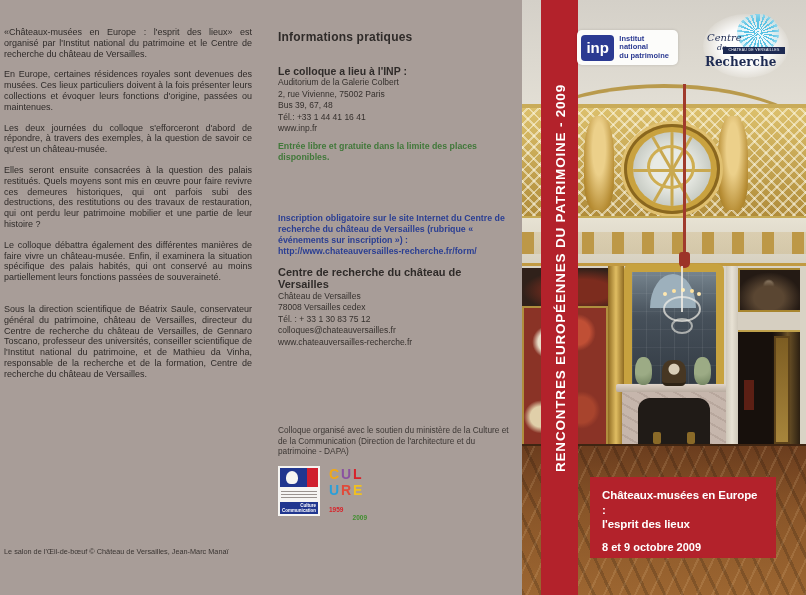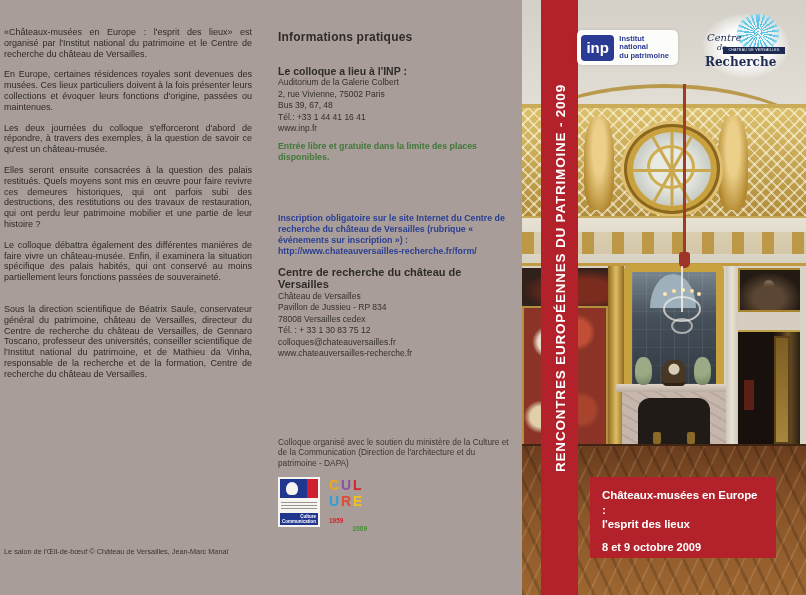--- a/index.html
+++ b/index.html
@@ -175,21 +175,20 @@
       <div>www.inp.fr</div>
     </div>
     <div class="m-green">Entrée libre et gratuite dans la limite des places disponibles.</div>
     <div class="m-blue">
       <span>Inscription obligatoire sur le site Internet du Centre de recherche du château de Versailles (rubrique « événements sur inscription ») :</span><br>
       <span>http://www.chateauversailles-recherche.fr/form/</span>
     </div>
     <div class="m-head m-head2">Centre de recherche du château de Versailles</div>
     <div class="m-lines">
       <div>Château de Versailles</div>
-      <div>Pavillon de Jussieu - RP 834</div>
       <div>78008 Versailles cedex</div>
       <div>Tél. : + 33 1 30 83 75 12</div>
       <div>colloques@chateauversailles.fr</div>
       <div>www.chateauversailles-recherche.fr</div>
     </div>
     <div class="m-support">Colloque organisé avec le soutien du ministère de la Culture et de la Communication (Direction de l'architecture et du patrimoine - DAPA)</div>
     <div class="logos-row">
       <div class="min-box">
         <div class="min-flag">
           <div class="min-flag-blue"></div>

